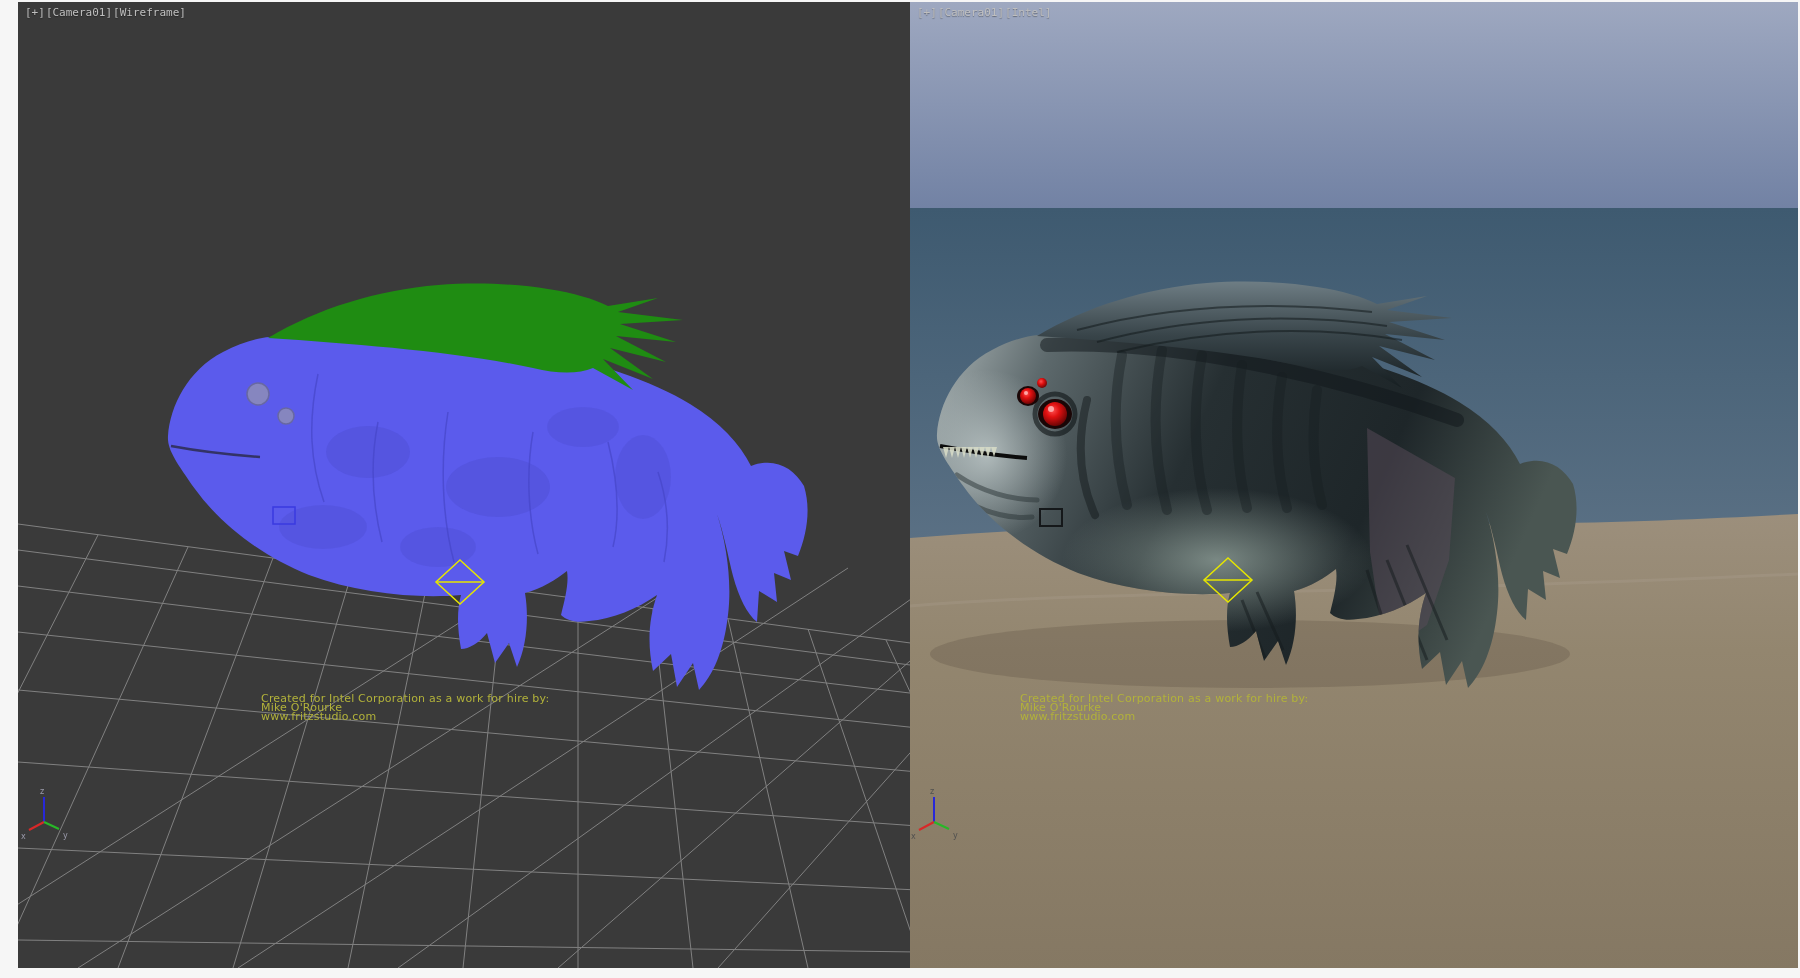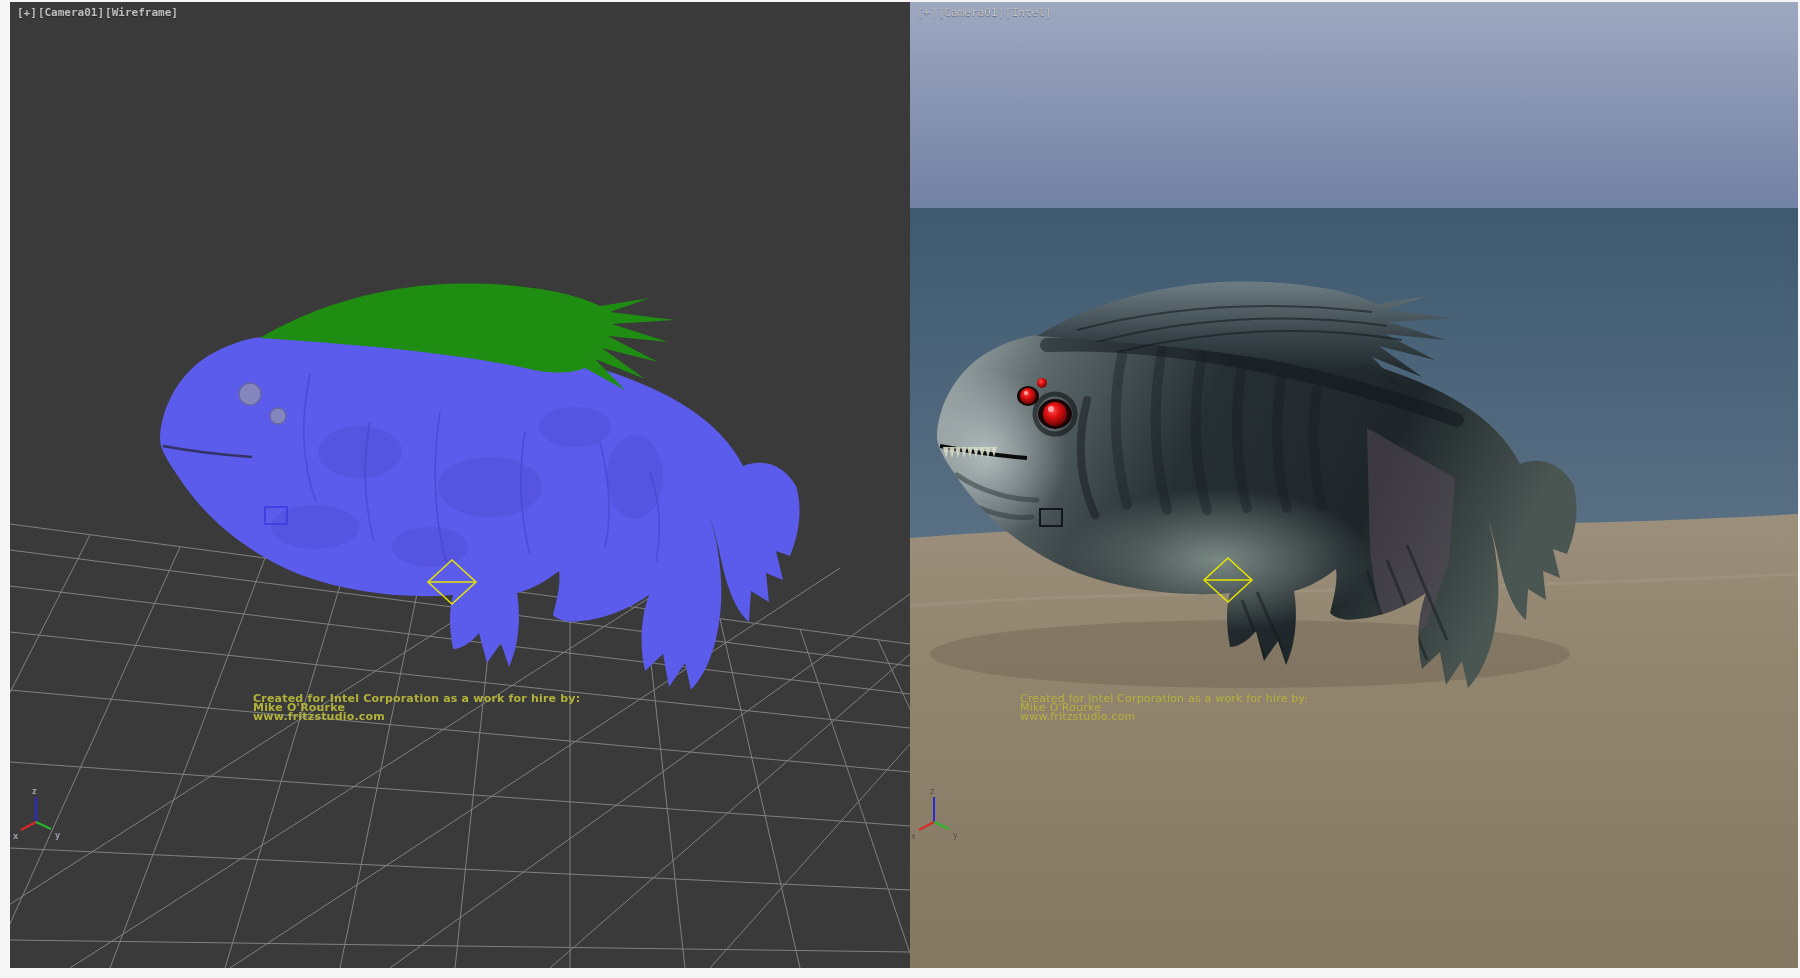--- a/index.html
+++ b/index.html
@@ -1,19 +1,19 @@
 <!DOCTYPE html>
 <html><head>
 <meta charset="utf-8">
 <style>
   html,body{margin:0;padding:0;background:#ffffff;}
   .stage{position:relative;width:1800px;height:978px;background:#f6f6f6;overflow:hidden;
          font-family:"DejaVu Sans",sans-serif;cursor:default;}
   .viewport{position:absolute;top:2px;height:966px;overflow:hidden;}
-  .viewport.left{left:10px;width:1041px;background:#3a3a3a;font-weight:bold;}
+  .viewport.left{left:18px;width:1041px;background:#3a3a3a;}
   .viewport.right{left:910px;width:888px;background:#44607a;}
   svg.scene{position:absolute;left:0;top:0;display:block;}
   .vp-label{position:absolute;top:4px;left:7px;z-index:6;
             font-family:"DejaVu Sans Mono",monospace;font-size:11px;color:#bfbfbf;
             text-shadow:0 1px 1px rgba(0,0,0,.35);white-space:nowrap;}
   .vp-label span{margin-right:1px;}
   .credit{position:absolute;z-index:5;font-size:11px;line-height:9px;
           color:#b2b23a;letter-spacing:.2px;white-space:pre;}
   .credit.left-credit{left:243px;top:692px;}
   .credit.right-credit{left:110px;top:692px;}

